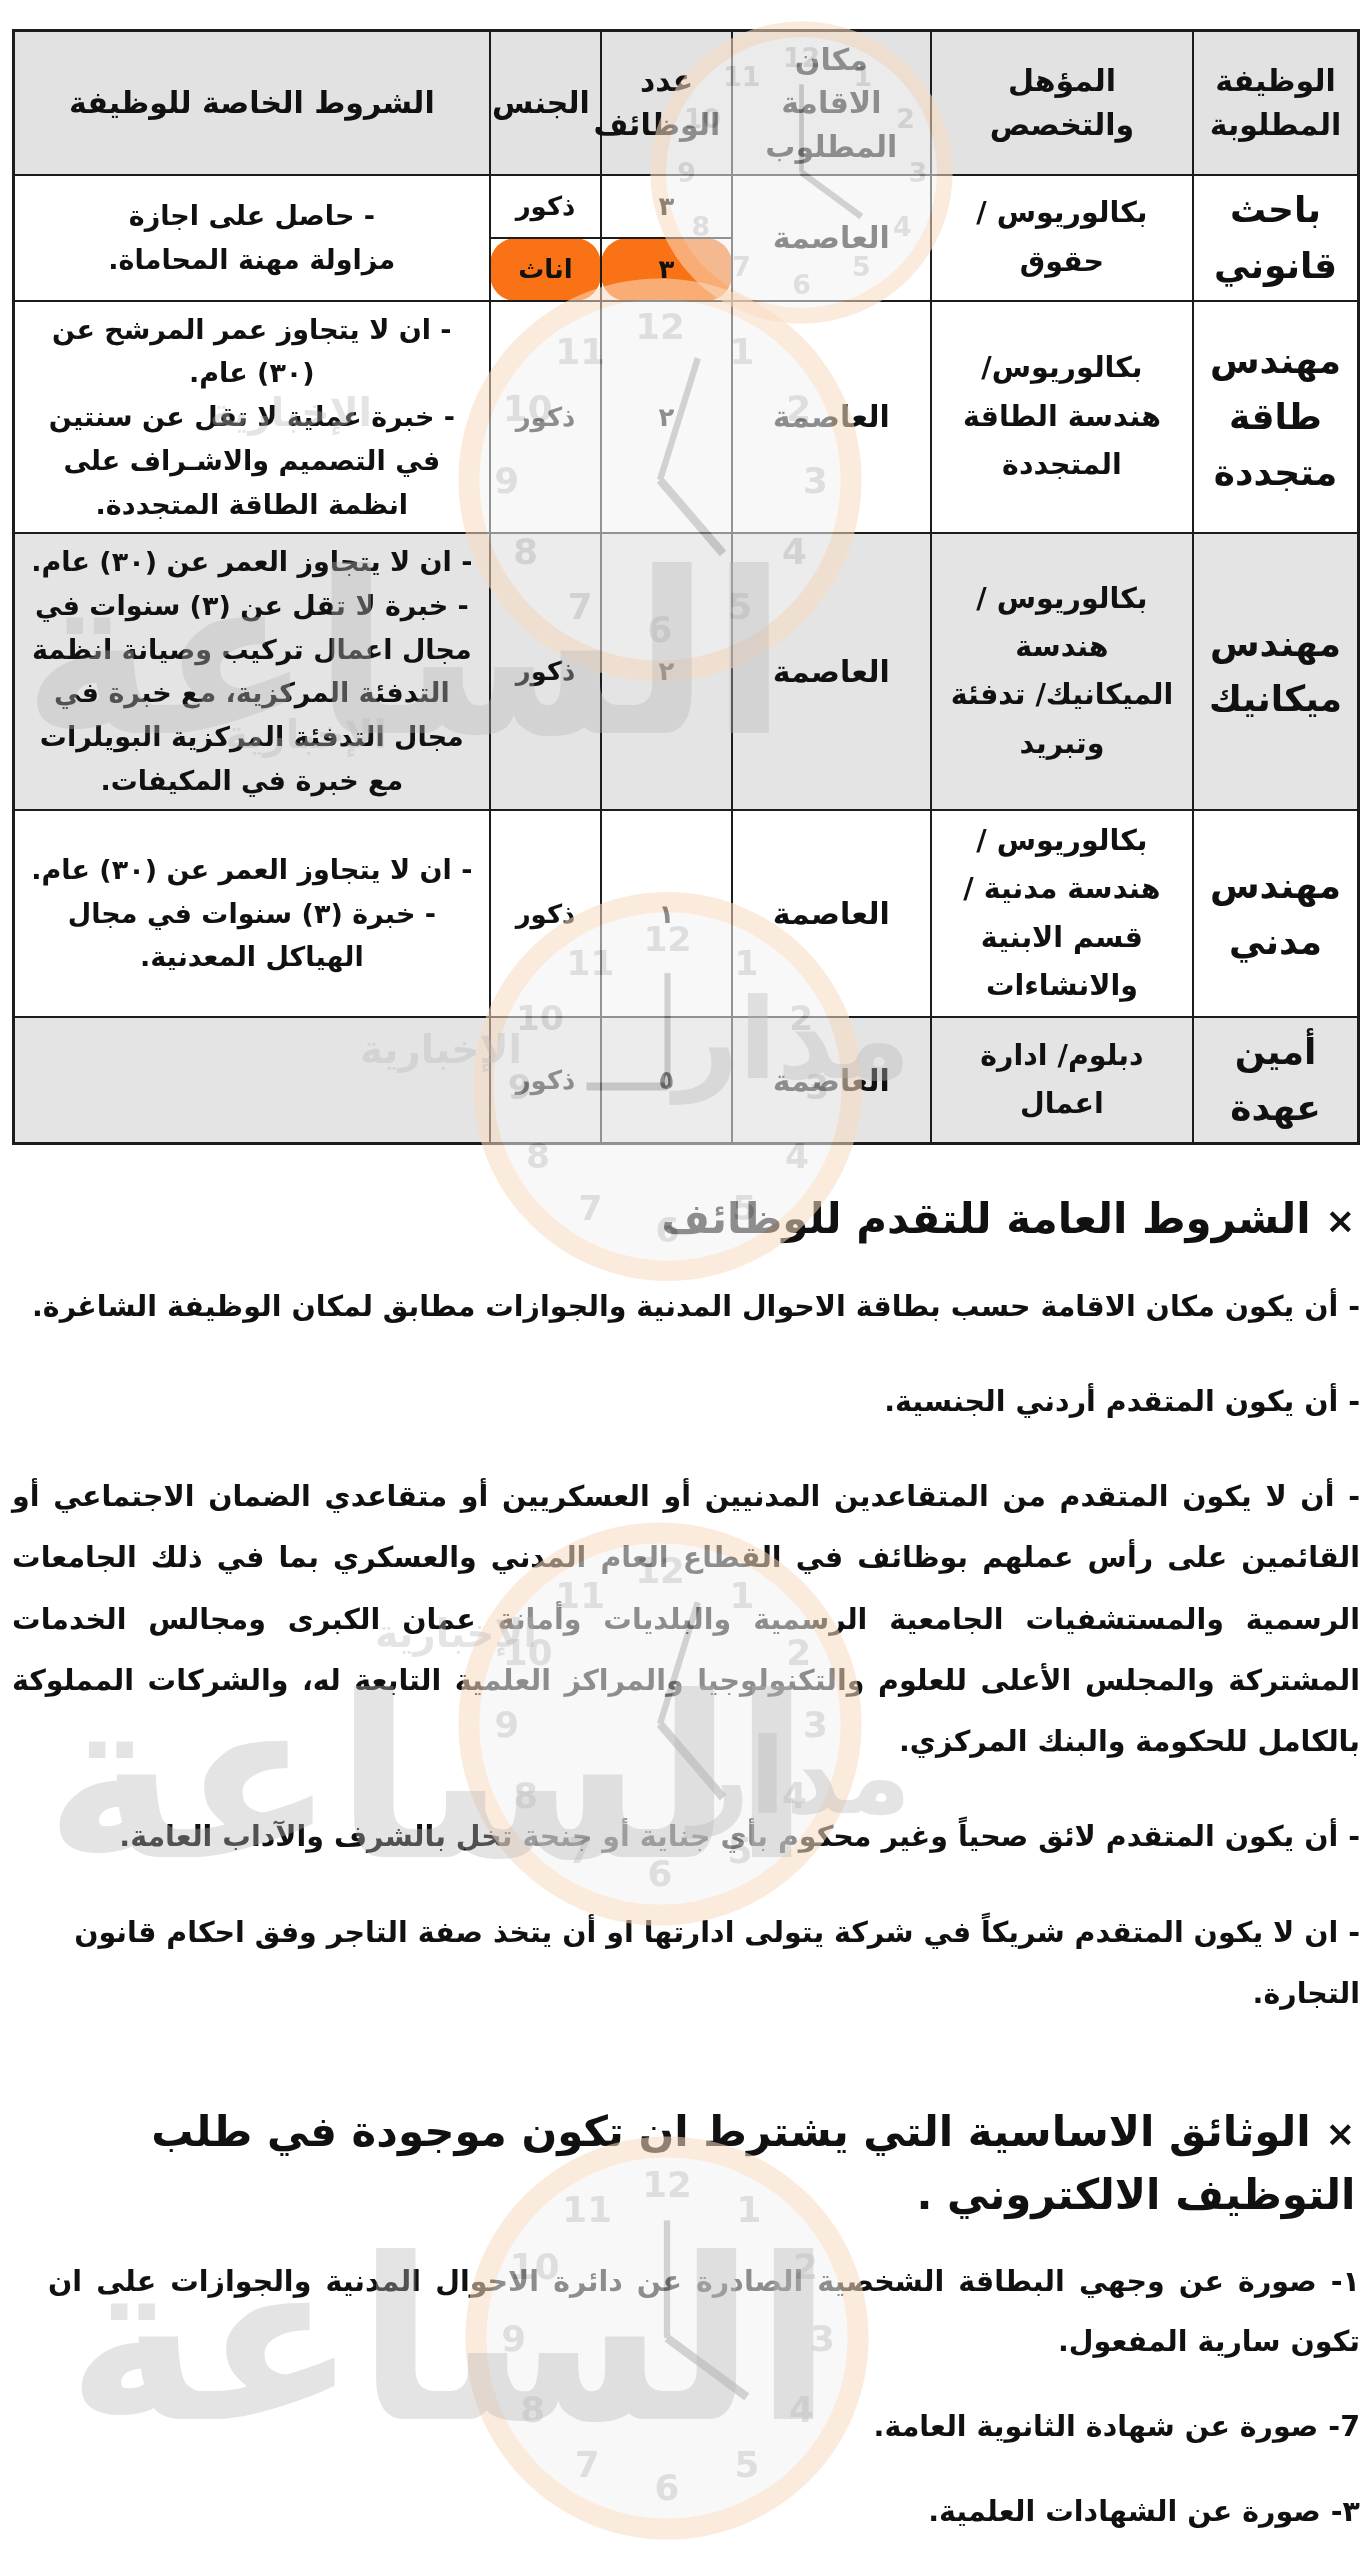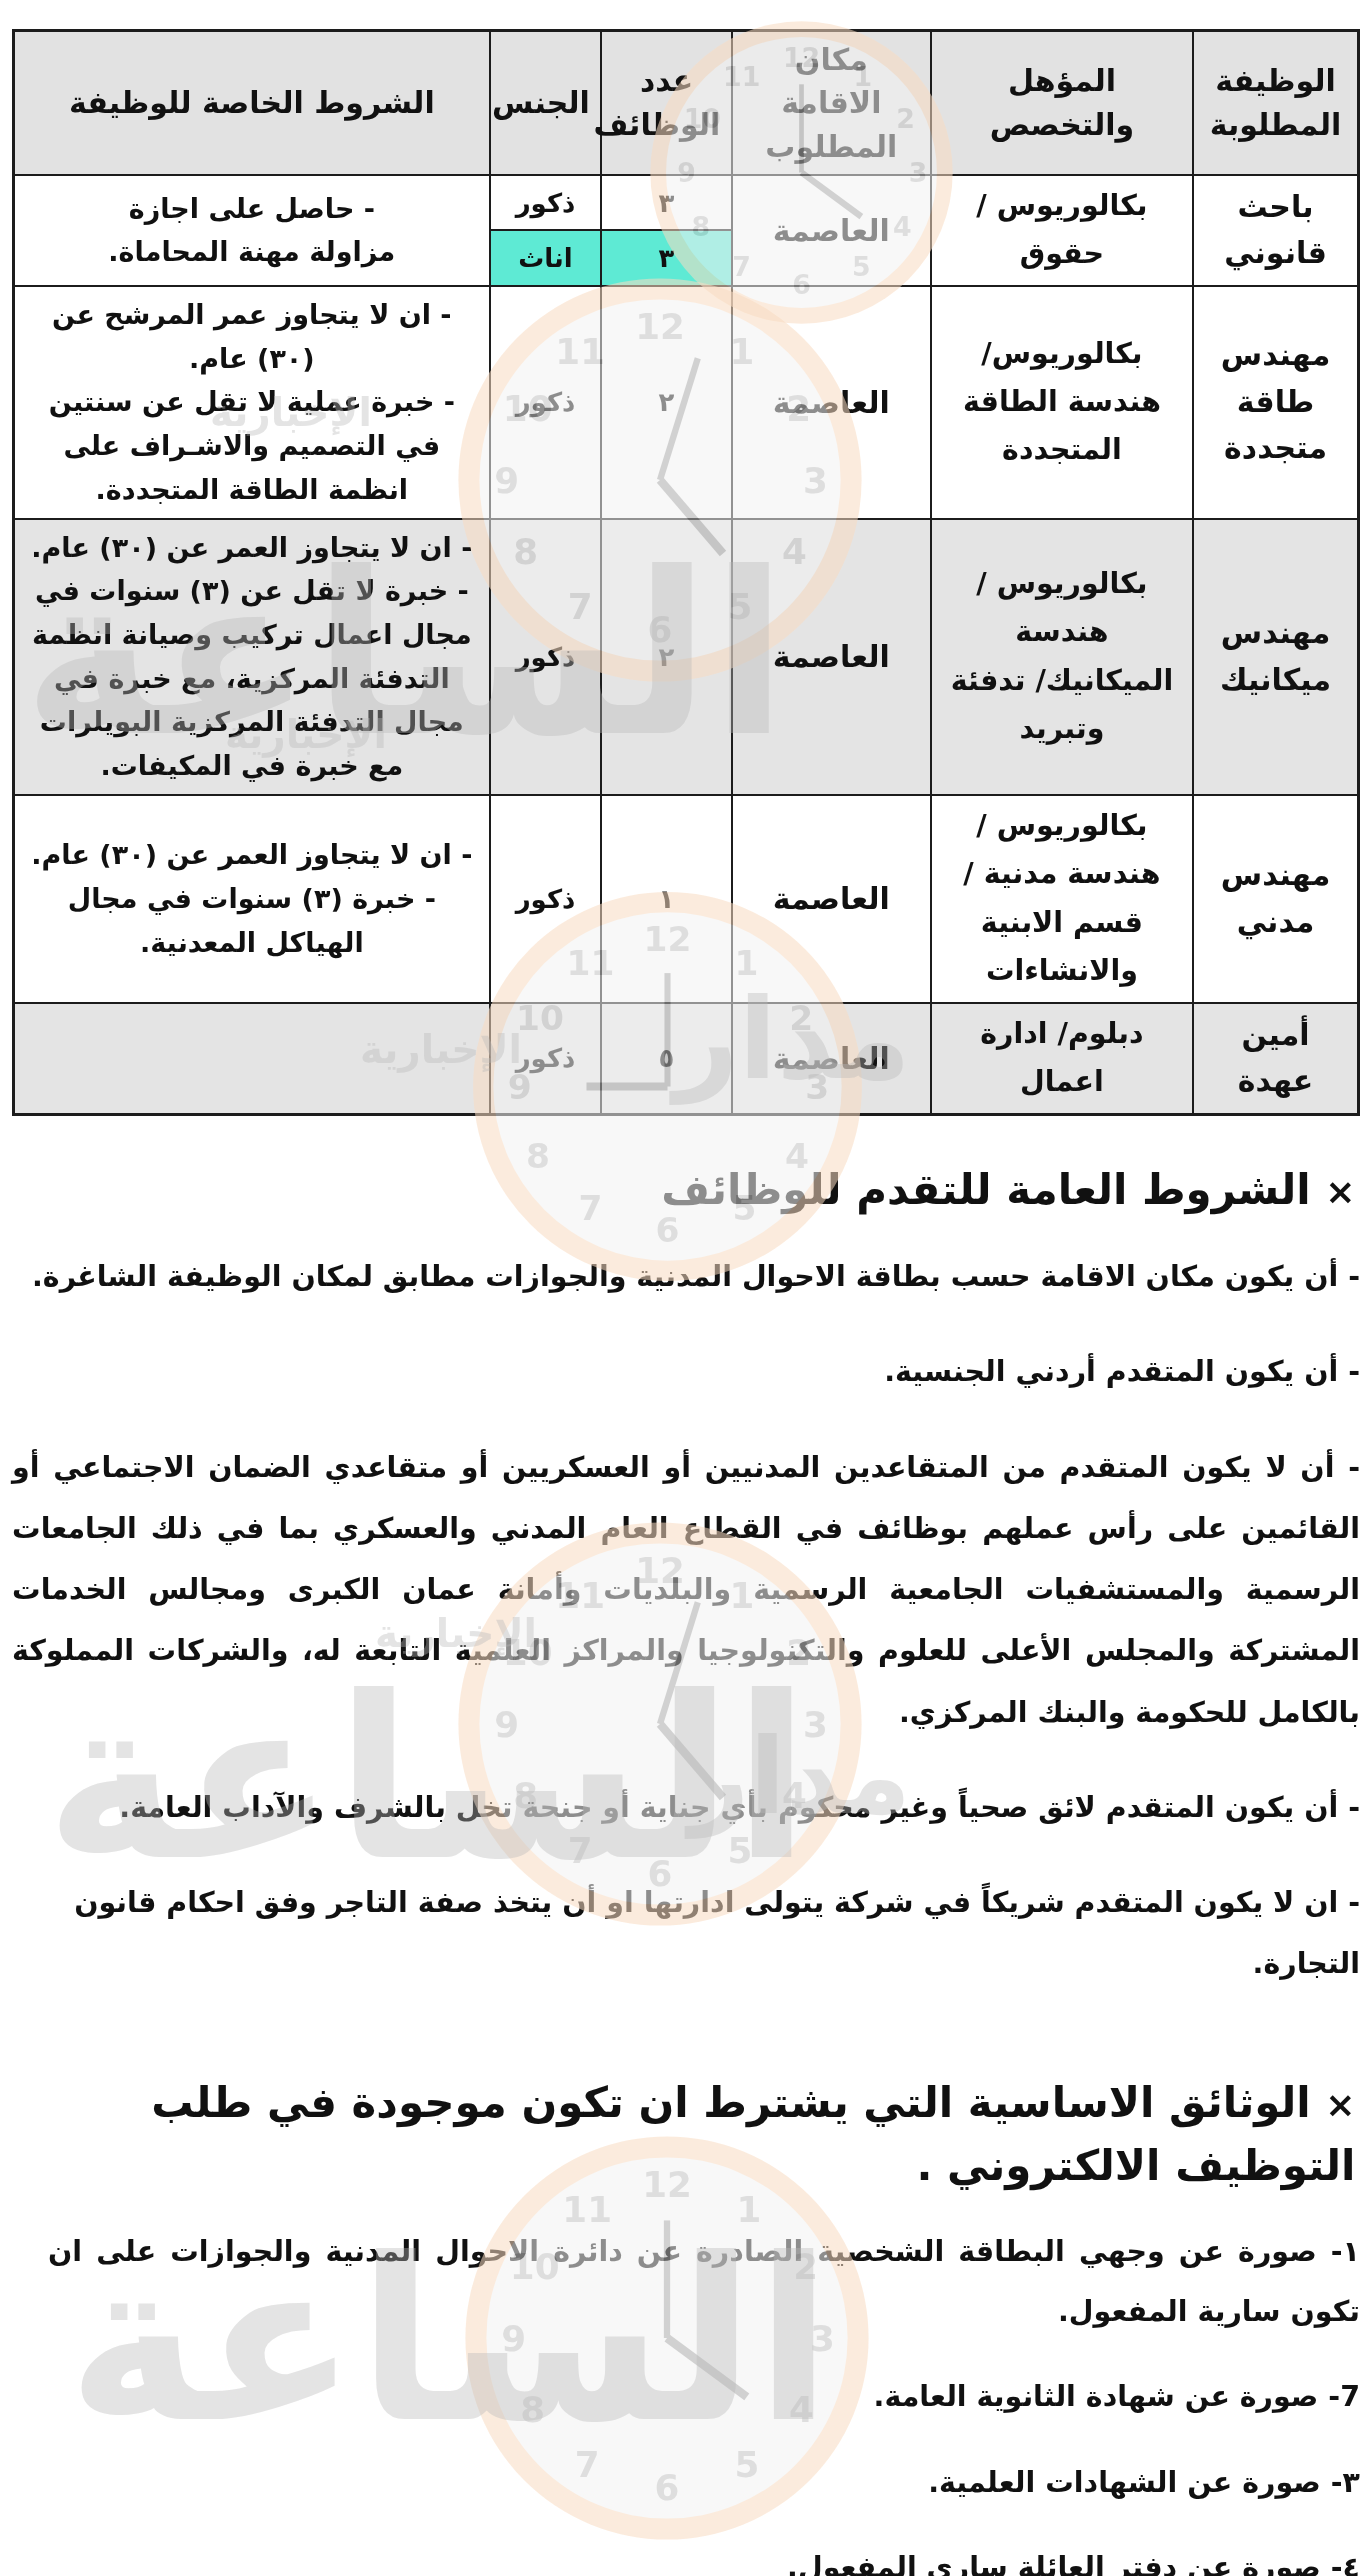--- a/index.html
+++ b/index.html
@@ -18,31 +18,31 @@
   table.jobs{
     width:100%; border-collapse:collapse; table-layout:fixed;
     border:3px solid #1c1c1c;
   }
   table.jobs th, table.jobs td{
     border:2.2px solid #1c1c1c;
     text-align:center; vertical-align:middle;
     padding:6px 10.5px;
   }
   table.jobs th{ background:#e2e2e2; font-size:30px; line-height:1.45; }
-  td.job{ font-size:30px; line-height:1.55;margin-left:23px; }
+  td.job{ font-size:36px; line-height:1.55;margin-left:23px; }
   td.qual{ font-size:28.5px; line-height:1.7; }
   td.res{ font-size:30px; }
   td.cnt, td.gen{ font-size:26px; }
   td.cond{
     font-size:27px; line-height:1.62; text-align:justify;
     text-align-last:auto; white-space:pre-line; padding:10.5px 15px;
   }
   td.cond.center{ text-align:right; text-align-last:center;border-radius:9px; }
   tr.shade td{ background:#e4e4e4; }
-  td.shade{ background:#5eead4; }
+  td.shade{ background:#f97316;border-radius:26px; }
 
   
   .sec-title{
     display:inline-block; font-size:42px; margin:42px 4.5px 25.5px 0;
     text-decoration-style:double;
     text-decoration-thickness:3.7px; text-underline-offset:13.5px;
     line-height:1.5;
   }
   .sec-title .x{ font-size:36px; }
   .blist{ list-style:none; font-size:28.5px; }

